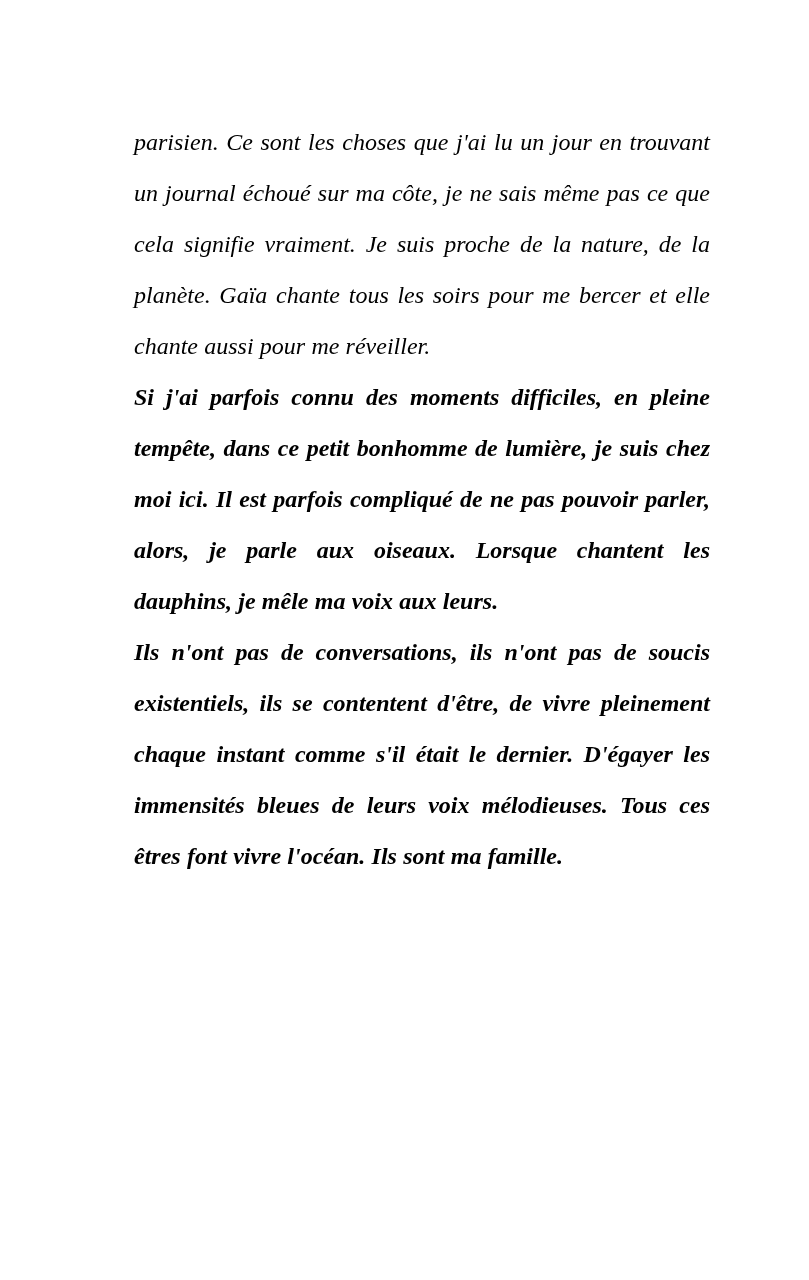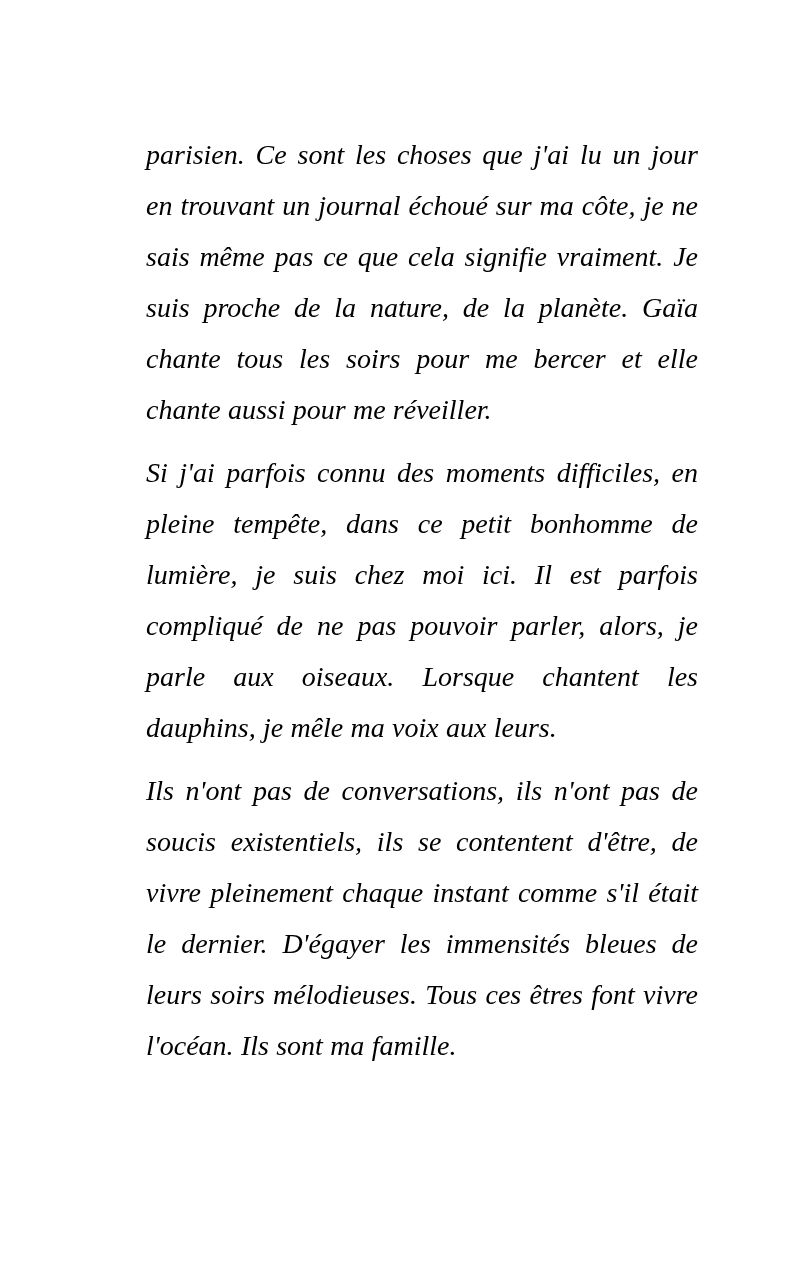--- a/index.html
+++ b/index.html
@@ -18,56 +18,57 @@
   }
 
   .text-block {
     position: absolute;
     left: 134px;
     top: 117px;
     width: 576px;
   }
 
   .para {
-    margin: 12px;
+    margin: 0;
     padding: 0;
     text-indent: 0;
     color: #000000;
     font-family: "Liberation Serif", "DejaVu Serif", serif;
     font-style: italic;
     font-weight: normal;
-    font-size: 28px;
+    font-size: 24px;
     line-height: 51px;
     text-align: justify;
     text-justify: inter-word;
     -webkit-hyphens: none;
     hyphens: none;
     word-spacing: 0.01em;
   }
 
   
   .para + .para {
     margin-top: 0;
+    font-weight: bold;
   }
 
   
   .para.continues::after {
     content: "";
     display: inline-block;
     width: 100%;
     height: 0;
   }
 </style>
 </head>
 <body>
 
 <div class="page">
   <div class="text-block">
 
     <p class="para">parisien. Ce sont les choses que j'ai lu un jour en trouvant un journal échoué sur ma côte, je ne sais même pas ce que cela signifie vraiment. Je suis proche de la nature, de la planète. Gaïa chante tous les soirs pour me bercer et elle chante aussi pour me réveiller.</p>
 
     <p class="para">Si j'ai parfois connu des moments difficiles, en pleine tempête, dans ce petit bonhomme de lumière, je suis chez moi ici. Il est parfois compliqué de ne pas pouvoir parler, alors, je parle aux oiseaux. Lorsque chantent les dauphins, je mêle ma voix aux leurs.</p>
 
-    <p class="para">Ils n'ont pas de conversations, ils n'ont pas de soucis existentiels, ils se contentent d'être, de vivre pleinement chaque instant comme s'il était le dernier. D'égayer les immensités bleues de leurs soirs mélodieuses. Tous ces êtres font vivre l'océan. Ils sont ma famille.</p>
+    <p class="para">Ils n'ont pas de conversations, ils n'ont pas de soucis existentiels, ils se contentent d'être, de vivre pleinement chaque instant comme s'il était le dernier. D'égayer les immensités bleues de leurs voix mélodieuses. Tous ces êtres font vivre l'océan. Ils sont ma famille.</p>
 
 
   </div>
 </div>
 
 </body></html>

